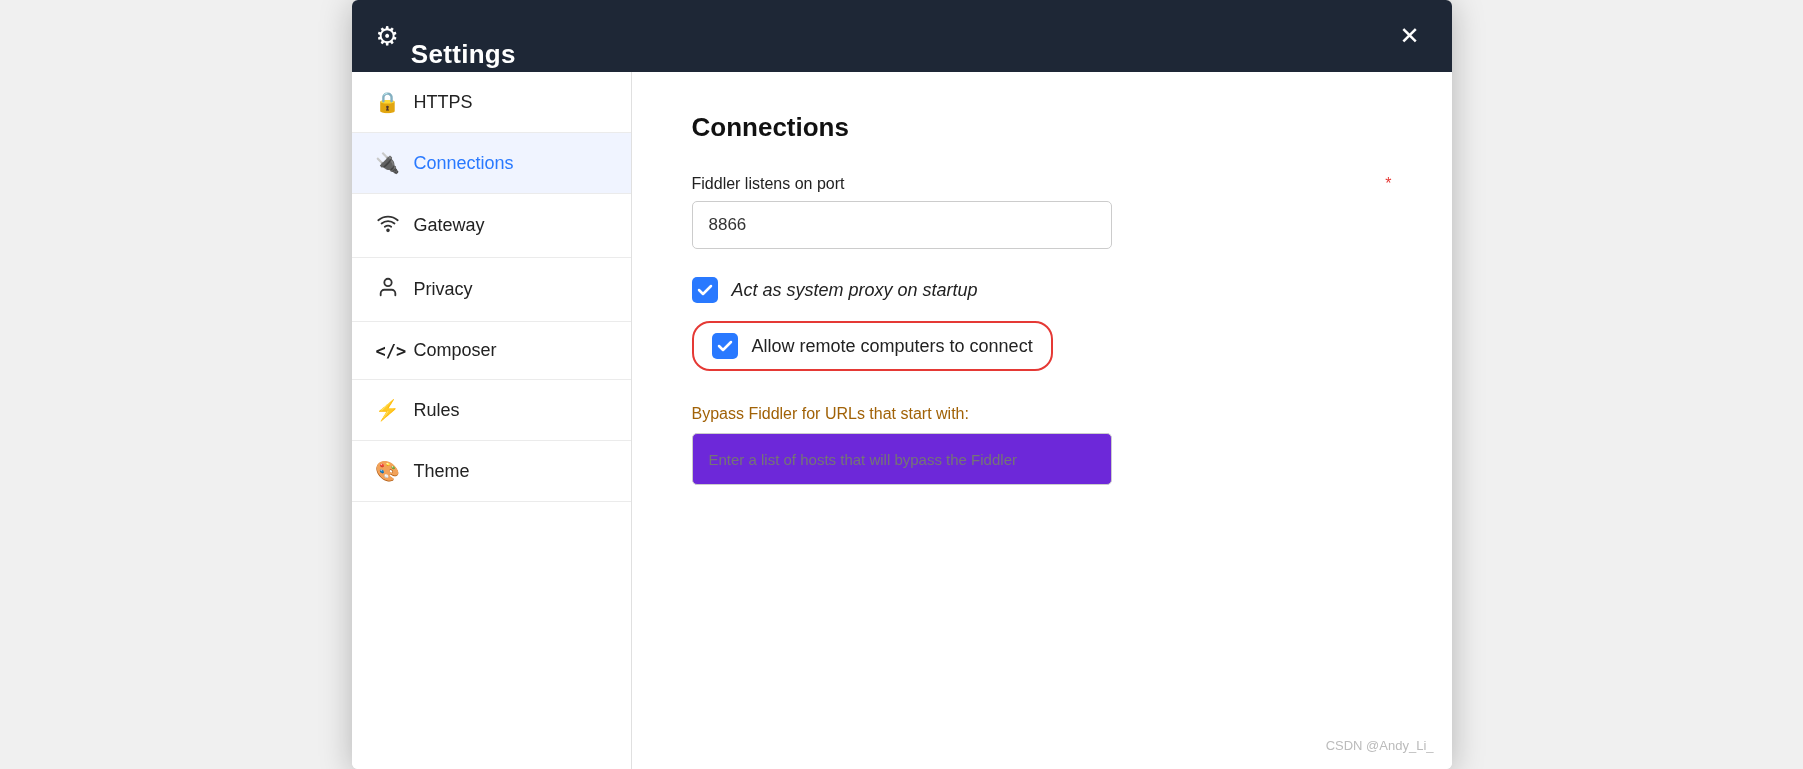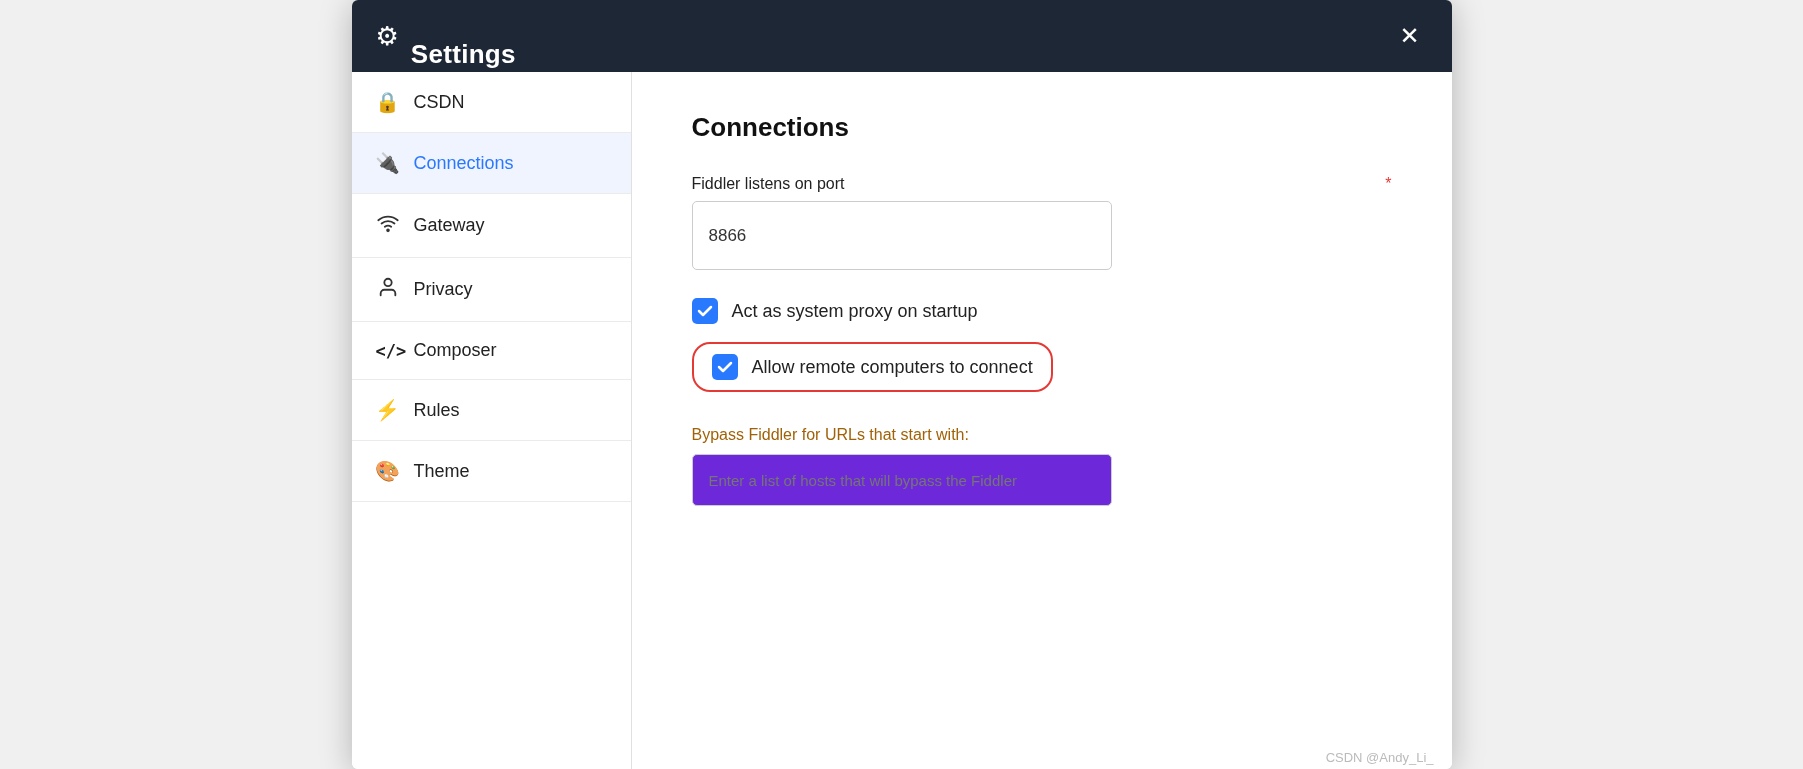--- a/index.html
+++ b/index.html
@@ -109,34 +109,35 @@
       align-items: center;
       gap: 5px;
       justify-content: space-between;
     }
     .required-star {
       color: #e53935;
       font-size: 16px;
     }
     .port-input {
       width: 420px;
-      height: 69px;
+      height: 48px;
       border: 1.5px solid #ccc;
       border-radius: 5px;
       font-size: 17px;
       padding: 0 16px;
       color: #333;
       outline: none;
       margin-bottom: 28px;
     }
     .checkbox-row {
       display: flex;
       align-items: center;
       gap: 14px;
       margin-bottom: 18px;
+      font-style: italic;
     }
     .checkbox-label {
       font-size: 18px;
       color: #222;
     }
     .bypass-label {
       font-size: 16px;
       color: #a16207;
       margin-bottom: 10px;
       margin-top: 10px;
@@ -147,21 +148,21 @@
       border: 1.5px solid #ccc;
       border-radius: 5px;
       font-size: 15px;
       padding: 0 16px;
       color: #aaa;
       background: #6d28d9;
       outline: none;
     }
     .watermark {
       position: absolute;
-      bottom: 4px;
+      bottom: 16px;
       right: 18px;
       font-size: 13px;
       color: #bbb;
     }
     
     .custom-cb {
       width: 26px;
       height: 26px;
       border-radius: 5px;
       background: #2979ff;
@@ -188,21 +189,21 @@
     </div>
     <button class="close-btn">✕</button>
   </div>
 
   <div class="body">
 
     <div class="sidebar">
 
       <div class="sidebar-item">
         <span class="icon">🔒</span>
-        <span>CSDN</span>
+        <span>HTTPS</span>
       </div>
 
       <div class="sidebar-item active">
         <span class="icon" style="color:#2979ff;">🔌</span>
         <span>Connections</span>
       </div>
 
       <div class="sidebar-item">
         <span class="icon">
           <svg width="22" height="22" viewBox="0 0 24 24" fill="none" stroke="#333" stroke-width="2" stroke-linecap="round" stroke-linejoin="round">

